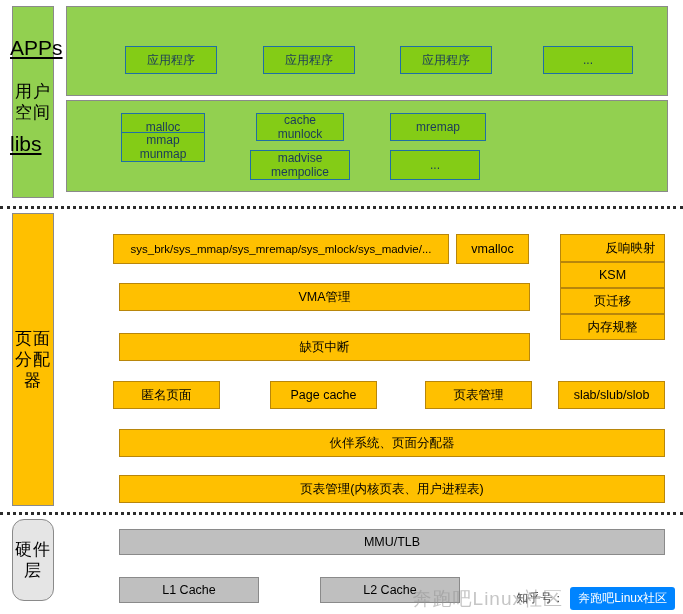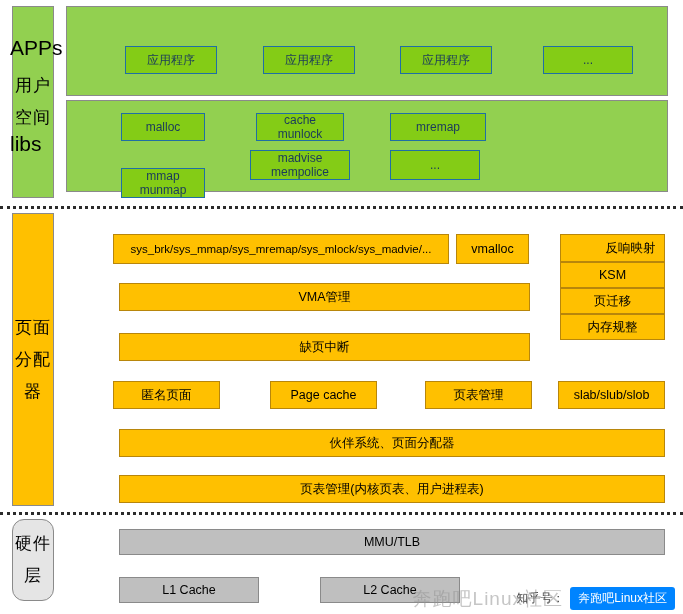--- a/index.html
+++ b/index.html
@@ -27,21 +27,21 @@
     width: 42px;
     border: 1px solid #8a8a8a;
     box-sizing: border-box;
     display: flex;
     align-items: center;
     justify-content: center;
     text-align: center;
     font-size: 17px;
     color: #000;
     letter-spacing: 1px;
-    line-height: 32px;
+    line-height: 21px;
   }
   .spine span { display: block; }
   .spine-user {
     top: 6px;
     height: 192px;
     background: #92d050;
   }
   .spine-kernel {
     top: 213px;
     height: 293px;
@@ -73,20 +73,21 @@
     box-sizing: border-box;
   }
   .panel-apps { left: 66px; top: 6px; width: 602px; height: 90px; }
   .panel-libs { left: 66px; top: 100px; width: 602px; height: 92px; }
 
   .panel-title {
     position: absolute;
     left: 10px;
     font-size: 21px;
     color: #000;
+    text-decoration: underline;
   }
   .panel-title.apps { top: 36px; }
   .panel-title.libs { top: 132px; }
 
   
   .blue {
     position: absolute;
     background: #84cc16;
     border: 1px solid #1f6fa5;
     box-sizing: border-box;
@@ -185,21 +186,21 @@
   <div class="blue" style="left:543px; top:46px; width:90px; height:28px;">...</div>
 
   <div class="green-panel panel-libs"></div>
   <div class="panel-title libs">libs</div>
 
   <div class="blue" style="left:121px; top:113px; width:84px; height:28px;">malloc</div>
   <div class="blue" style="left:256px; top:113px; width:88px; height:28px;">cache
 munlock</div>
   <div class="blue" style="left:390px; top:113px; width:96px; height:28px;">mremap</div>
 
-  <div class="blue" style="left:121px; top:168px; width:84px; height:30px;">mmap
+  <div class="blue" style="left:121px; top:132px; width:84px; height:30px;">mmap
 munmap</div>
   <div class="blue" style="left:250px; top:150px; width:100px; height:30px;">madvise
 mempolice</div>
   <div class="blue" style="left:390px; top:150px; width:90px; height:30px;">...</div>
 
   <div class="orange" style="left:113px; top:234px; width:336px; height:30px; font-size:11.5px;">sys_brk/sys_mmap/sys_mremap/sys_mlock/sys_madvie/...</div>
   <div class="orange" style="left:456px; top:234px; width:73px; height:30px;">vmalloc</div>
 
   <div class="orange" style="left:560px; top:234px; width:105px; height:28px;padding-left:36px;">反响映射</div>
   <div class="orange" style="left:560px; top:262px; width:105px; height:26px;">KSM</div>

